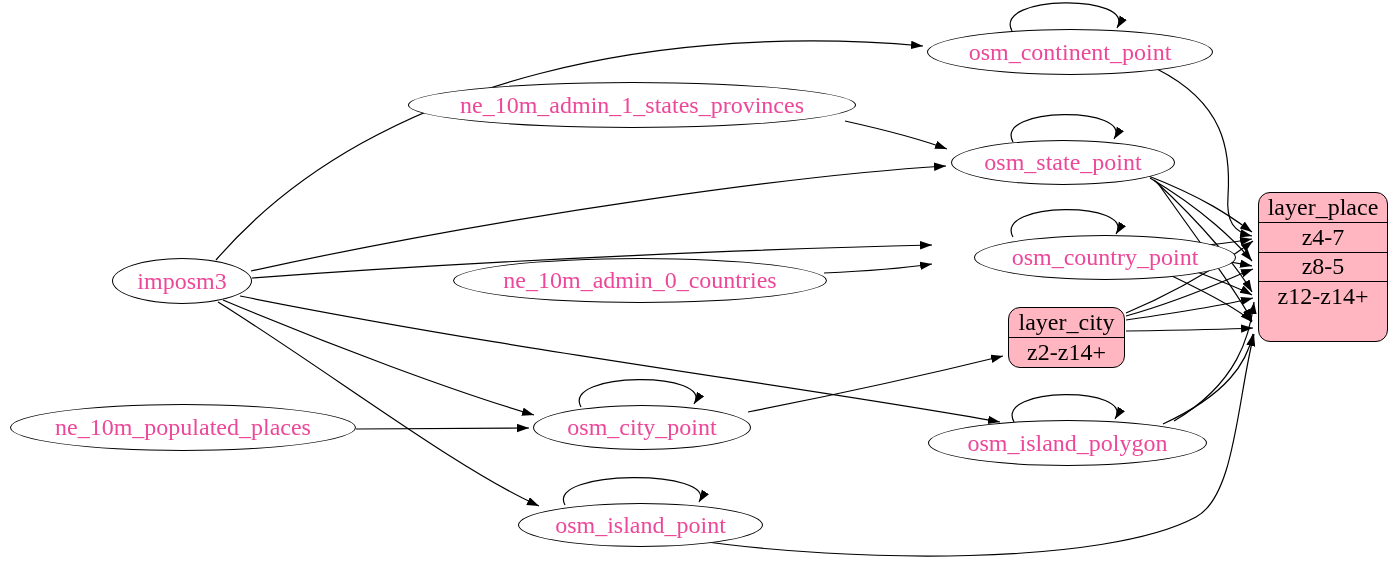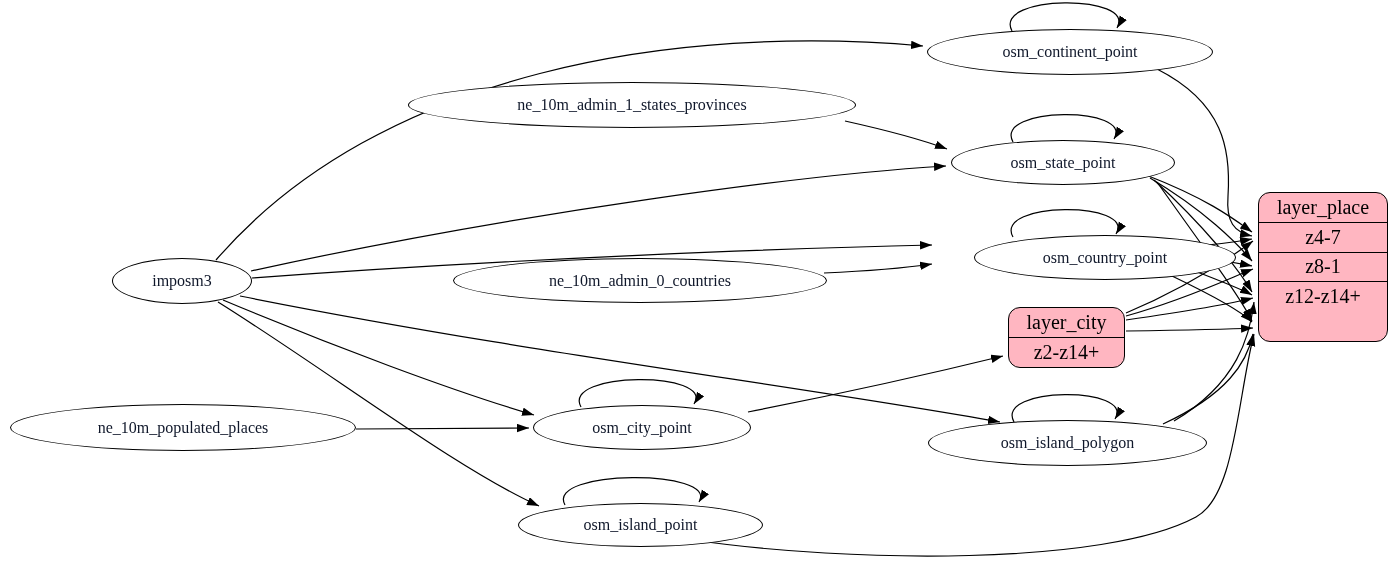--- a/index.html
+++ b/index.html
@@ -1,23 +1,23 @@
 <!DOCTYPE html>
 <html><head>
 <meta charset="utf-8">
 <style>
   html,body{margin:0;padding:0;background:#ffffff;}
   .canvas{position:relative;width:1395px;height:568px;background:#ffffff;overflow:hidden;
           font-family:"Liberation Serif", serif;}
   .edges{position:absolute;left:0;top:0;width:1395px;height:568px;}
   .node{position:absolute;display:flex;align-items:center;justify-content:center;
         background:#ffffff;border:1.3px solid #000;border-radius:50%;
-        font-size:16px;color:#0f172a;white-space:nowrap;box-sizing:border-box;}
+        font-size:24px;color:#ec4899;white-space:nowrap;box-sizing:border-box;}
   .record{position:absolute;background:#ffb6c1;border:1.6px solid #000;border-radius:12px;
-          box-sizing:border-box;font-size:20px;color:#000;text-align:center;overflow:hidden;}
+          box-sizing:border-box;font-size:24px;color:#000;text-align:center;overflow:hidden;}
   .record .rrow{display:flex;align-items:center;justify-content:center;box-sizing:border-box;}
   .record .rrow + .rrow{border-top:1.4px solid #000;}
   #layer-city .rrow{height:29px;}
   #layer-place .rrow{height:29.4px;}
 </style>
 </head>
 <body>
 
 <div class="canvas">
 
@@ -94,17 +94,17 @@
   <div class="node" style="left:518px;top:503px;width:245px;height:44px;">osm_island_point</div>
 
   <div class="record" id="layer-city" style="left:1008px;top:307px;width:117px;height:61px;">
     <div class="rrow">layer_city</div>
     <div class="rrow">z2-z14+</div>
   </div>
 
   <div class="record" id="layer-place" style="left:1258px;top:192px;width:130px;height:150px;">
     <div class="rrow">layer_place</div>
     <div class="rrow">z4-7</div>
-    <div class="rrow">z8-1</div>
+    <div class="rrow">z8-5</div>
     <div class="rrow">z12-z14+</div>
   </div>
 
 </div>
 
 </body></html>

